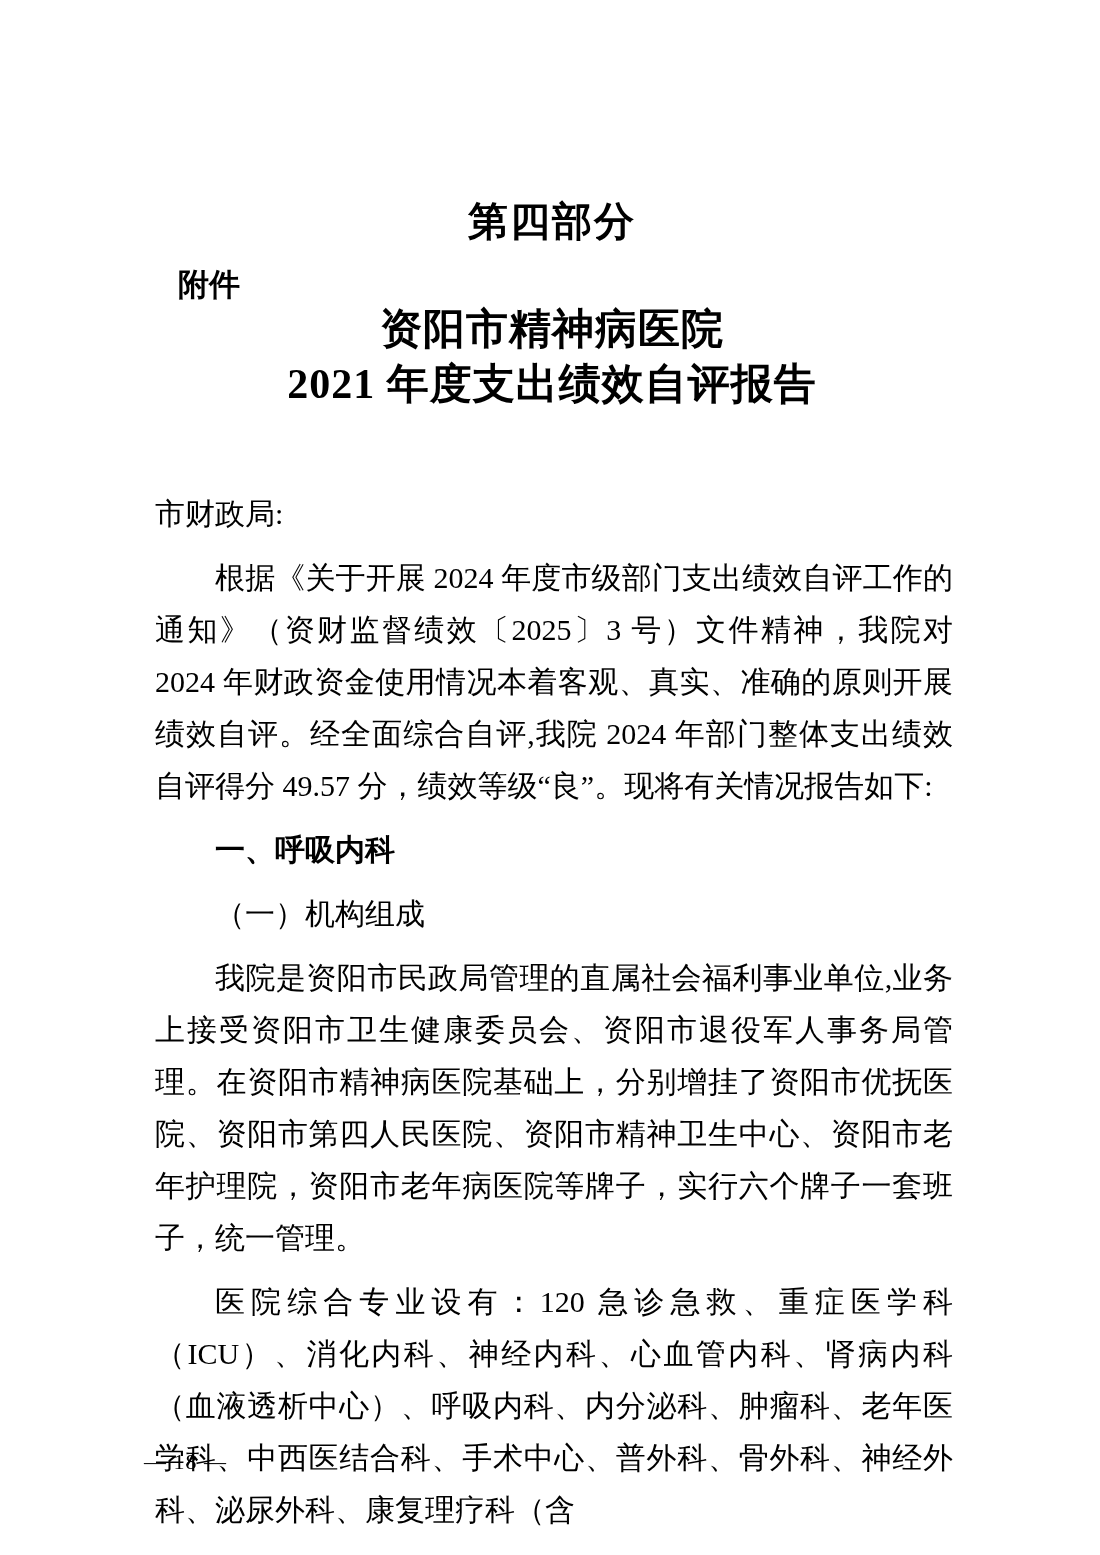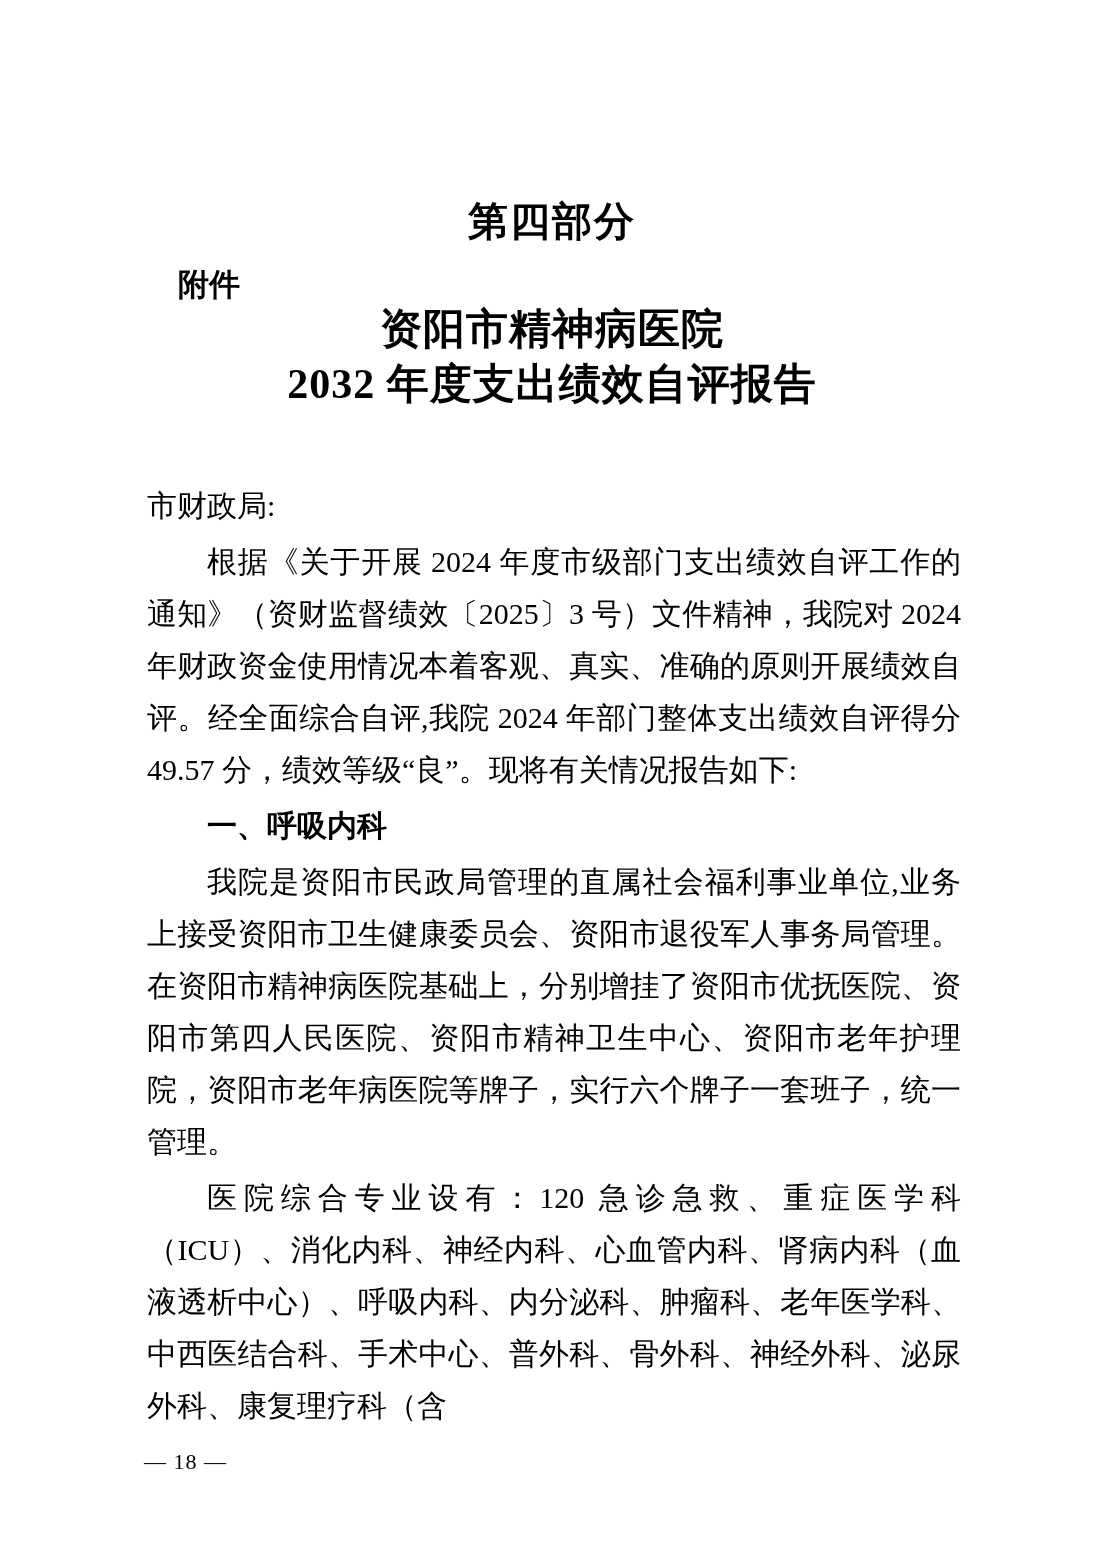--- a/index.html
+++ b/index.html
@@ -68,21 +68,21 @@
     left: 143px;
     width: 822px;
     font-family: "Liberation Serif", "DejaVu Serif", serif;
     font-size: 30px;
     line-height: 52px;
     text-align: justify;
     text-justify: inter-character;
     color: #000000;
   }
 
-  .doc-body p { margin: 4px; }
+  .doc-body p { margin: 12px; }
 
   .para-indent { text-indent: 2em; }
 
   .heading-level1 {
     font-family: "Liberation Sans", "DejaVu Sans", sans-serif;
     font-weight: bold;
     text-indent: 2em;
   }
 
   .heading-level2 {
@@ -106,30 +106,31 @@
 <body>
 
 <div class="page">
 
   <div class="part-title">第四部分</div>
 
   <div class="attachment-label">附件</div>
 
   <div class="doc-title">
     <div>资阳市精神病医院</div>
-    <div>2032 年度支出绩效自评报告</div>
+    <div>2021 年度支出绩效自评报告</div>
   </div>
 
   <div class="doc-body">
     <p class="salutation">市财政局:</p>
 
     <p class="para-indent">根据《关于开展 2024 年度市级部门支出绩效自评工作的通知》（资财监督绩效〔2025〕3 号）文件精神，我院对 2024 年财政资金使用情况本着客观、真实、准确的原则开展绩效自评。经全面综合自评,我院 2024 年部门整体支出绩效自评得分 49.57 分，绩效等级“良”。现将有关情况报告如下:</p>
 
     <p class="heading-level1">一、呼吸内科</p>
 
+    <p class="heading-level2">（一）机构组成</p>
 
     <p class="para-indent">我院是资阳市民政局管理的直属社会福利事业单位,业务上接受资阳市卫生健康委员会、资阳市退役军人事务局管理。在资阳市精神病医院基础上，分别增挂了资阳市优抚医院、资阳市第四人民医院、资阳市精神卫生中心、资阳市老年护理院，资阳市老年病医院等牌子，实行六个牌子一套班子，统一管理。</p>
 
     <p class="para-indent">医院综合专业设有：120 急诊急救、重症医学科（ICU）、消化内科、神经内科、心血管内科、肾病内科（血液透析中心）、呼吸内科、内分泌科、肿瘤科、老年医学科、中西医结合科、手术中心、普外科、骨外科、神经外科、泌尿外科、康复理疗科（含</p>
   </div>
 
   <div class="page-number">— 18 —</div>
 
 </div>
 

